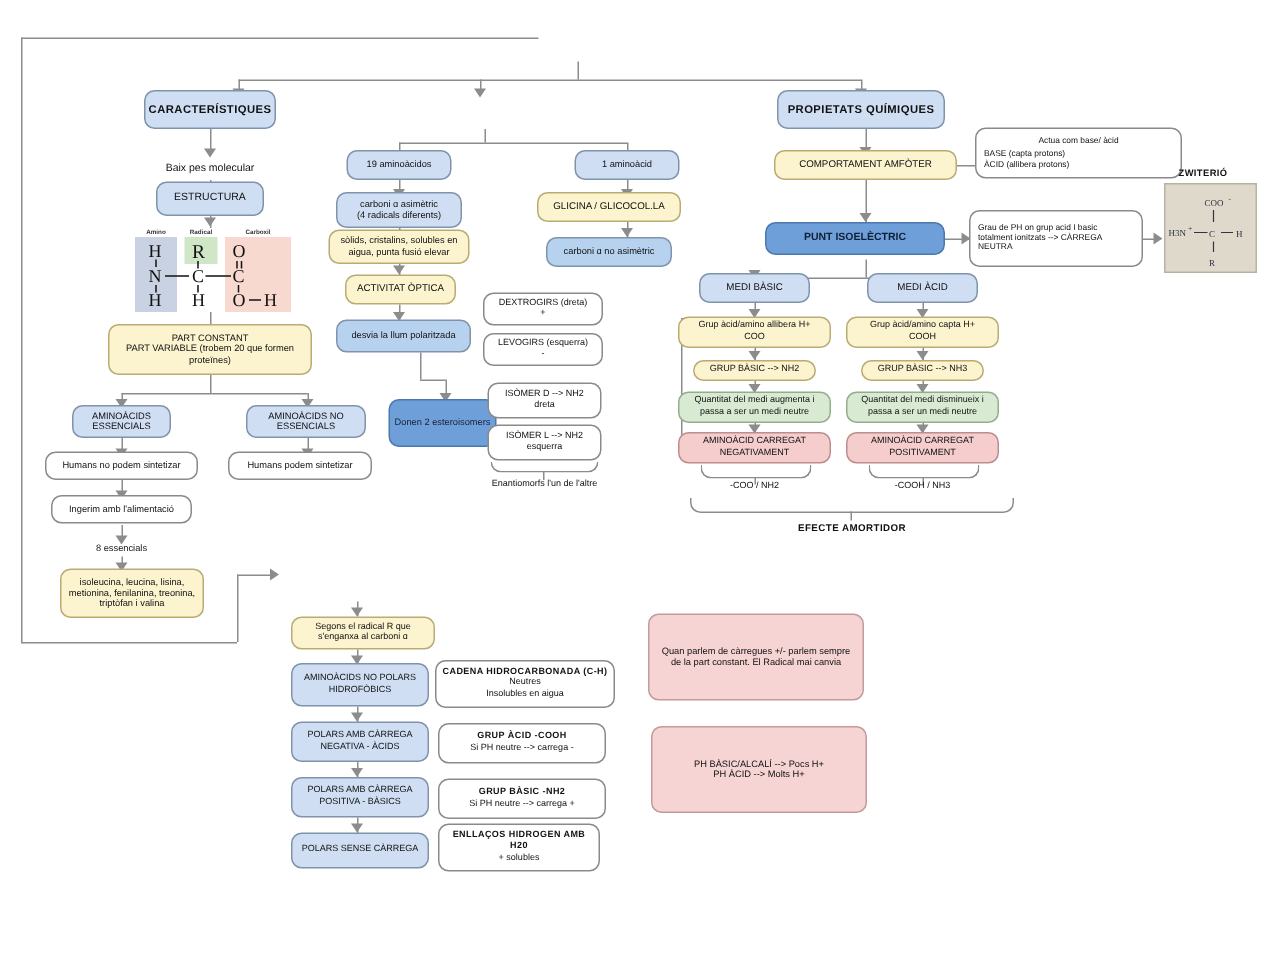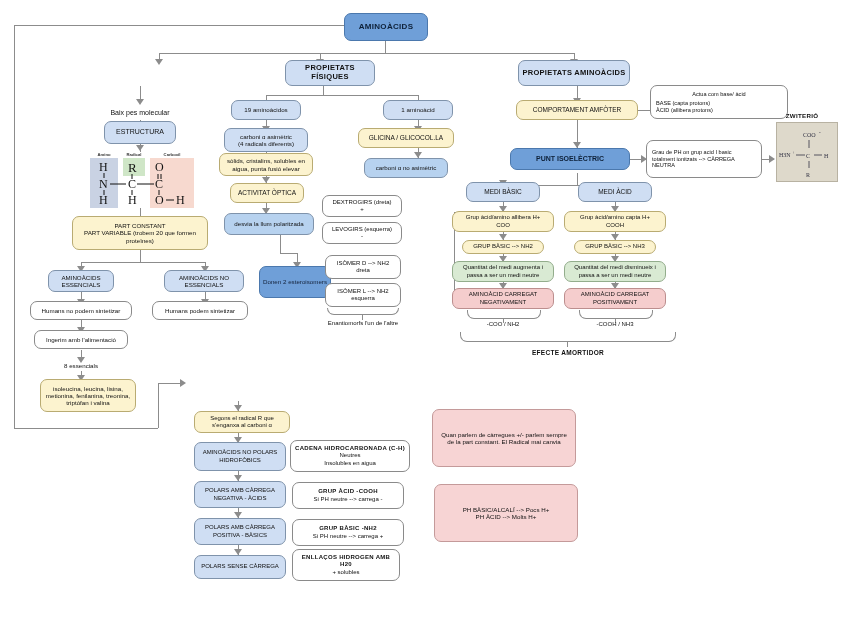--- a/index.html
+++ b/index.html
@@ -164,24 +164,23 @@
   <div class="arrow ar-d" style="left:234px;top:405px;"></div>
   <div class="ln lnv" style="left:238px;top:433px;height:10px;"></div>
   <div class="arrow ar-d" style="left:234px;top:437px;"></div>
   <div class="ln lnv" style="left:238px;top:471px;height:11px;"></div>
   <div class="arrow ar-d" style="left:234px;top:475px;"></div>
   <div class="ln lnv" style="left:238px;top:508px;height:11px;"></div>
   <div class="arrow ar-d" style="left:234px;top:512px;"></div>
   <div class="ln lnv" style="left:238px;top:545px;height:11px;"></div>
   <div class="arrow ar-d" style="left:234px;top:549px;"></div>
 
-  <div class="box b-blue-d hdr" style="left:344px;top:13px;width:84px;height:28px;font-size:8px;">AMINOÀCIDS</div>
-
-  <div class="box b-blue hdr" style="left:285px;top:60px;width:90px;height:26px;font-size:7.5px;">PROPIETATS FÍSIQUES</div>
-  <div class="box b-blue hdr" style="left:518px;top:60px;width:112px;height:26px;font-size:7.5px;">PROPIETATS AMINOÀCIDS</div>
+
+  <div class="box b-blue hdr" style="left:96px;top:60px;width:88px;height:26px;font-size:7.5px;">CARACTERÍSTIQUES</div>
+  <div class="box b-blue hdr" style="left:518px;top:60px;width:112px;height:26px;font-size:7.5px;">PROPIETATS QUÍMIQUES</div>
 
   <div class="plain" style="left:85px;top:109px;width:110px;font-size:7px;">Baix pes molecular</div>
   <div class="box b-blue" style="left:104px;top:121px;width:72px;height:23px;font-size:7px;">ESTRUCTURA</div>
 
   <div id="struct" style="left:88px;top:152px;width:110px;height:56px;">
     <div class="seg seg-amino" style="left:2px;top:6px;width:28px;height:50px;"></div>
     <div class="seg seg-rad" style="left:35px;top:6px;width:22px;height:18px;"></div>
     <div class="seg seg-carb" style="left:62px;top:6px;width:44px;height:50px;"></div>
     <div class="caplbl" style="left:0px;top:0px;width:32px;">Amino</div>
     <div class="caplbl" style="left:32px;top:0px;width:28px;">Radical</div>

